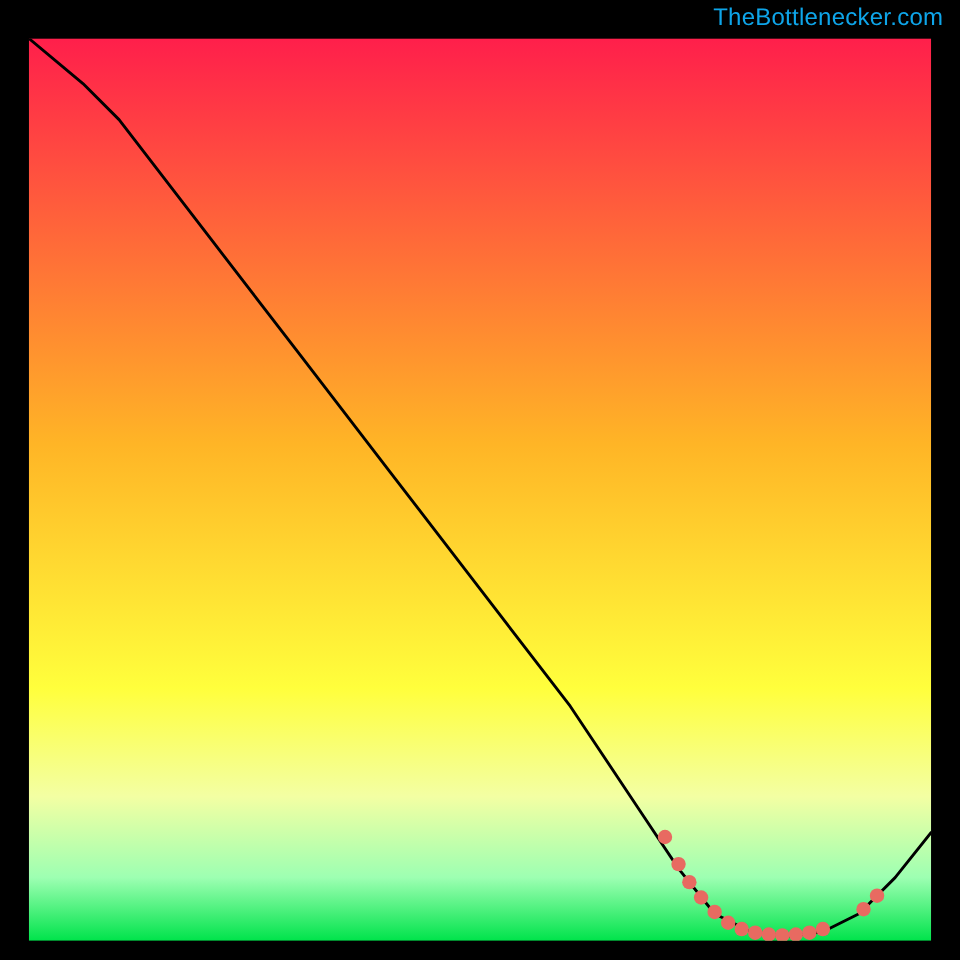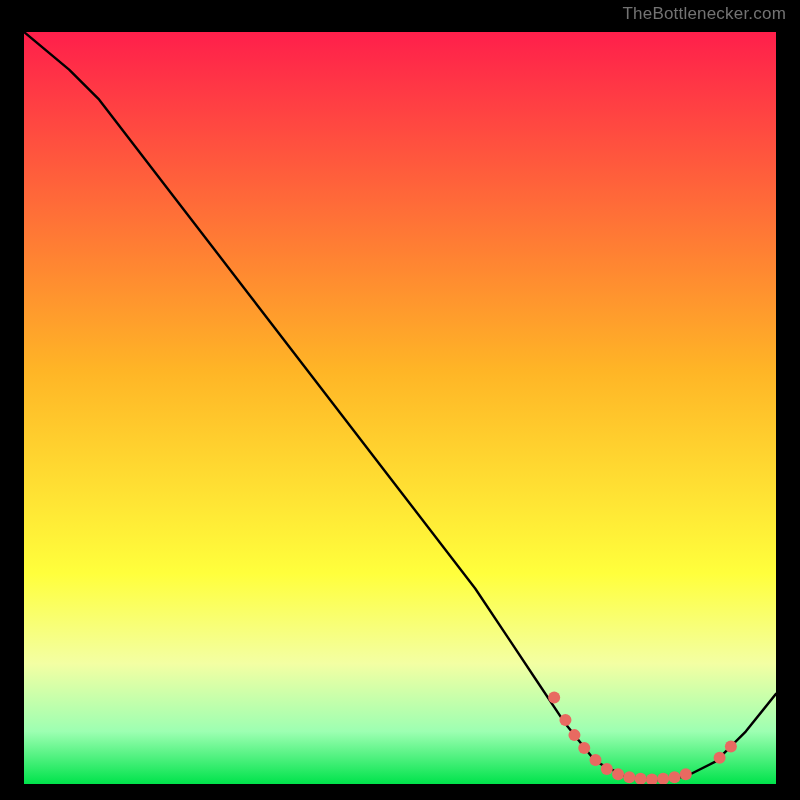--- a/index.html
+++ b/index.html
@@ -14,22 +14,22 @@
   .frame {
     position: relative;
     width: 800px;
     height: 800px;
     background: #000;
   }
   .watermark {
     position: absolute;
     top: 4px;
     right: 14px;
-    color: #737373;
-    font-size: 17px;
+    color: #0ea5e9;
+    font-size: 20px;
     font-weight: 500;
     letter-spacing: 0.2px;
     user-select: none;
   }
   .plot {
     position: absolute;
     left: 24px;
     top: 32px;
     width: 752px;
     height: 752px;

